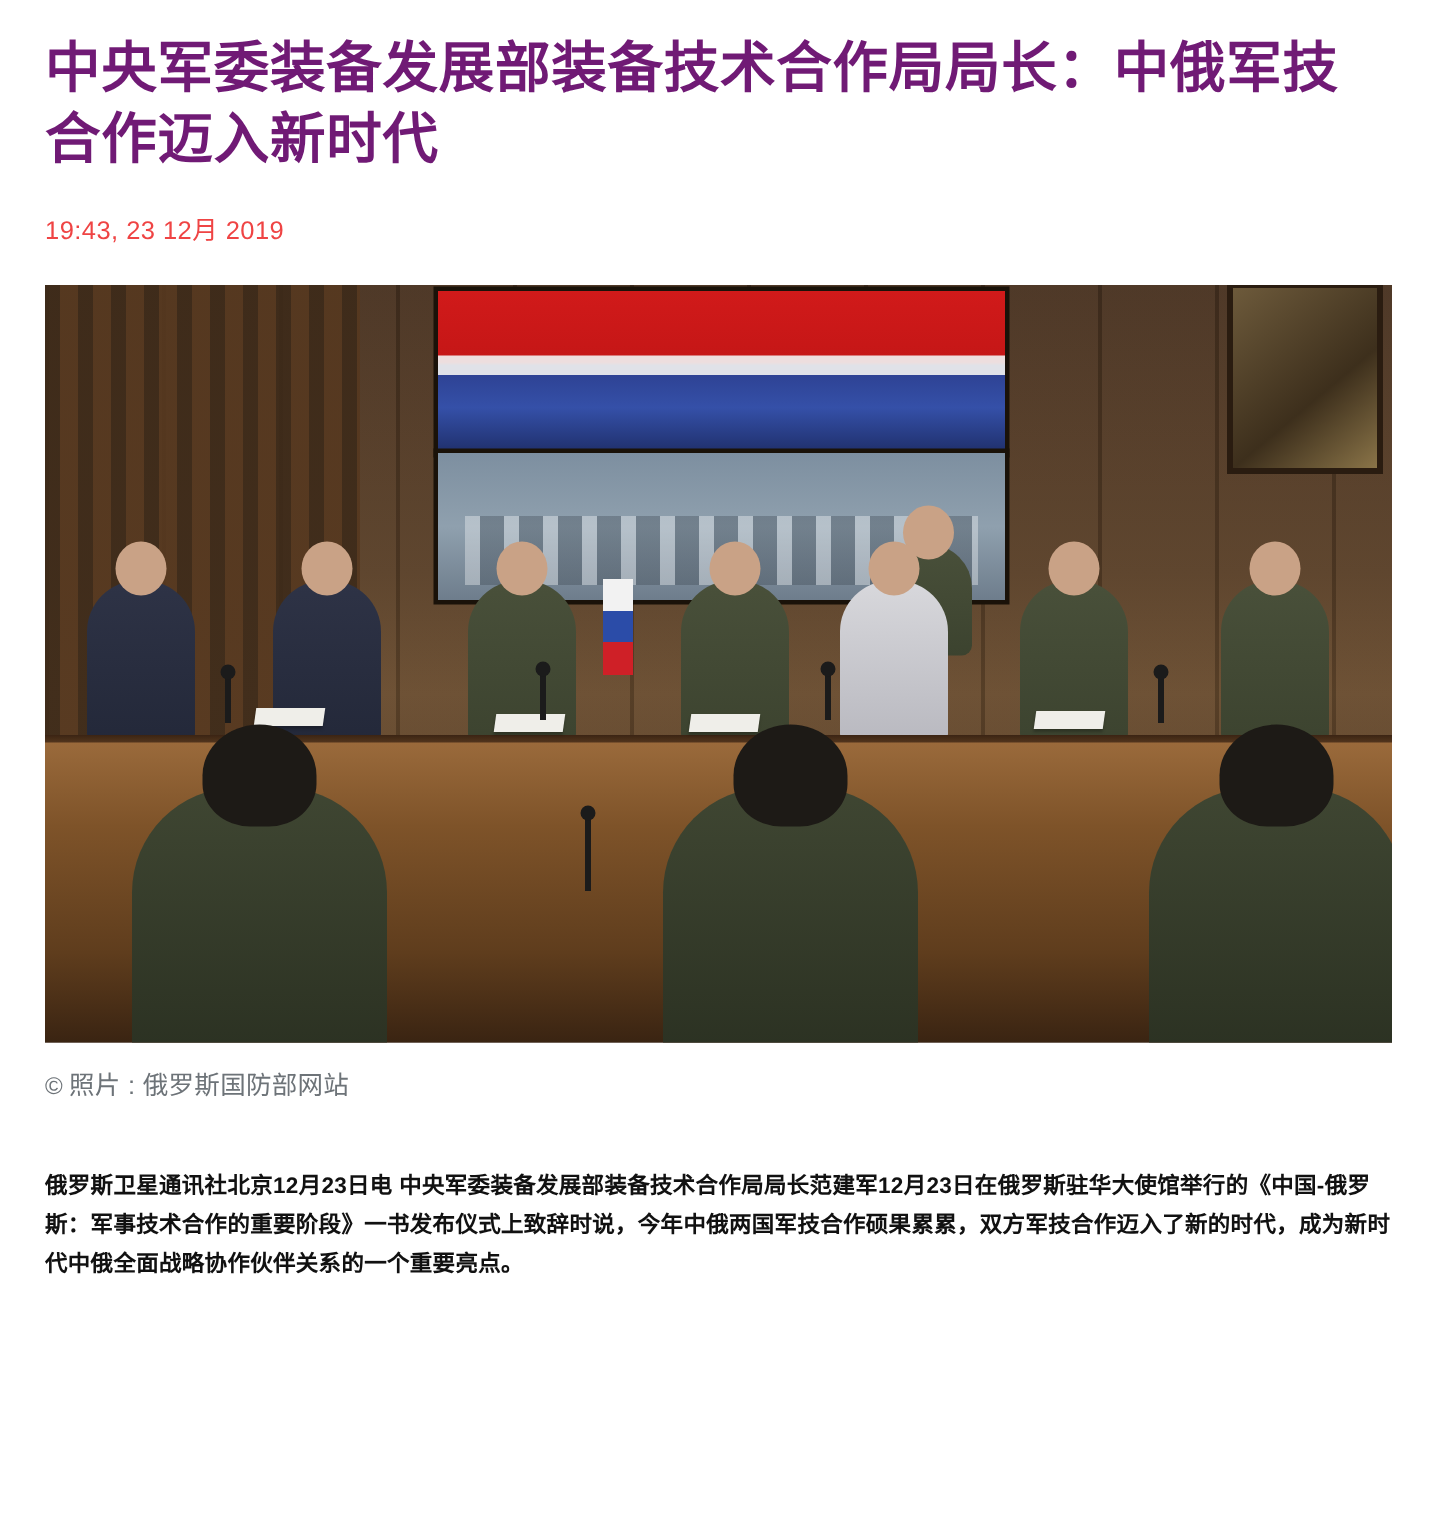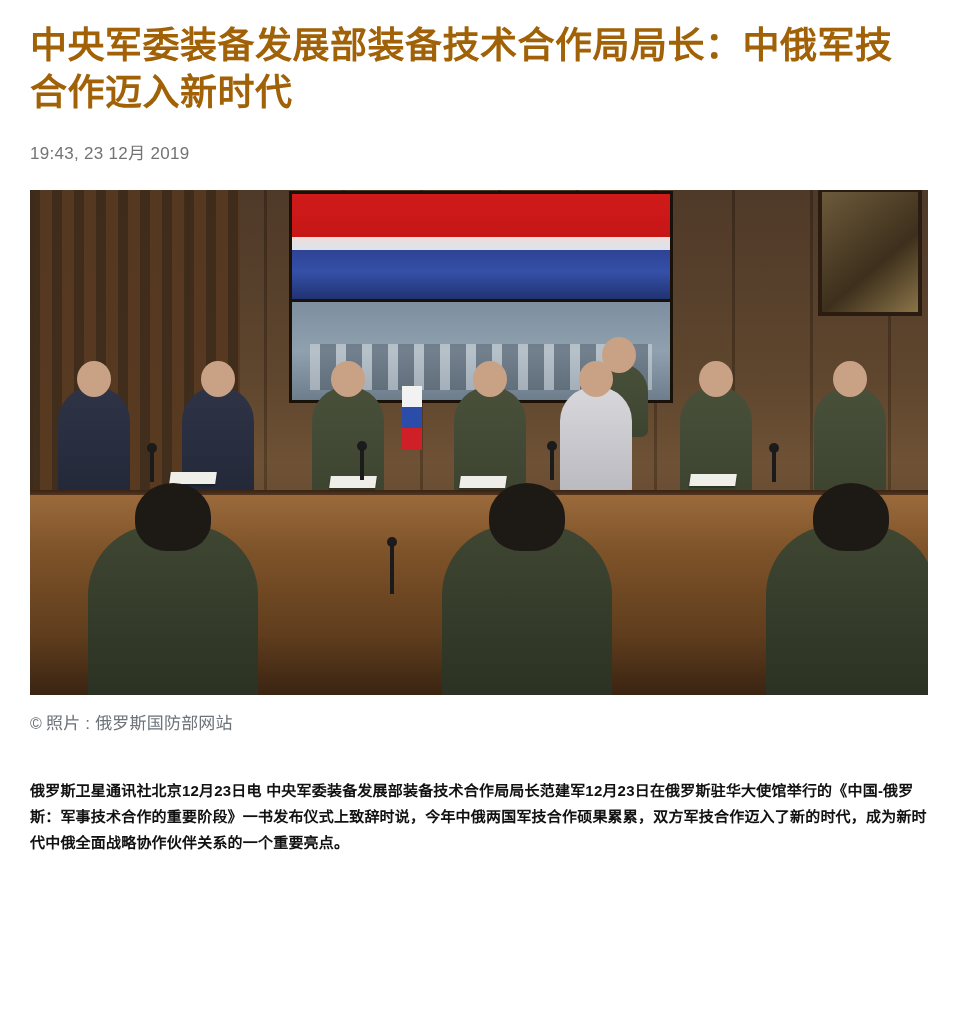--- a/index.html
+++ b/index.html
@@ -17,28 +17,28 @@
   .page {
     width: 958px;
     box-sizing: border-box;
     padding: 22px 30px 30px 30px;
   }
   .article-title {
     font-size: 37px;
     line-height: 1.28;
     font-weight: bold;
     letter-spacing: 0.5px;
-    color: #a16207;
+    color: #701a75;
     margin: 0 0 0 0;
     max-width: 880px;
   }
   .article-meta {
     margin-top: 22px;
     font-size: 17px;
-    color: #737373;
+    color: #ef4444;
     letter-spacing: 0.3px;
   }
   .figure {
     margin: 26px 0 0 0;
     width: 716px;
   }
   .figure-image {
     position: relative;
     width: 898px;
     height: 505px;

